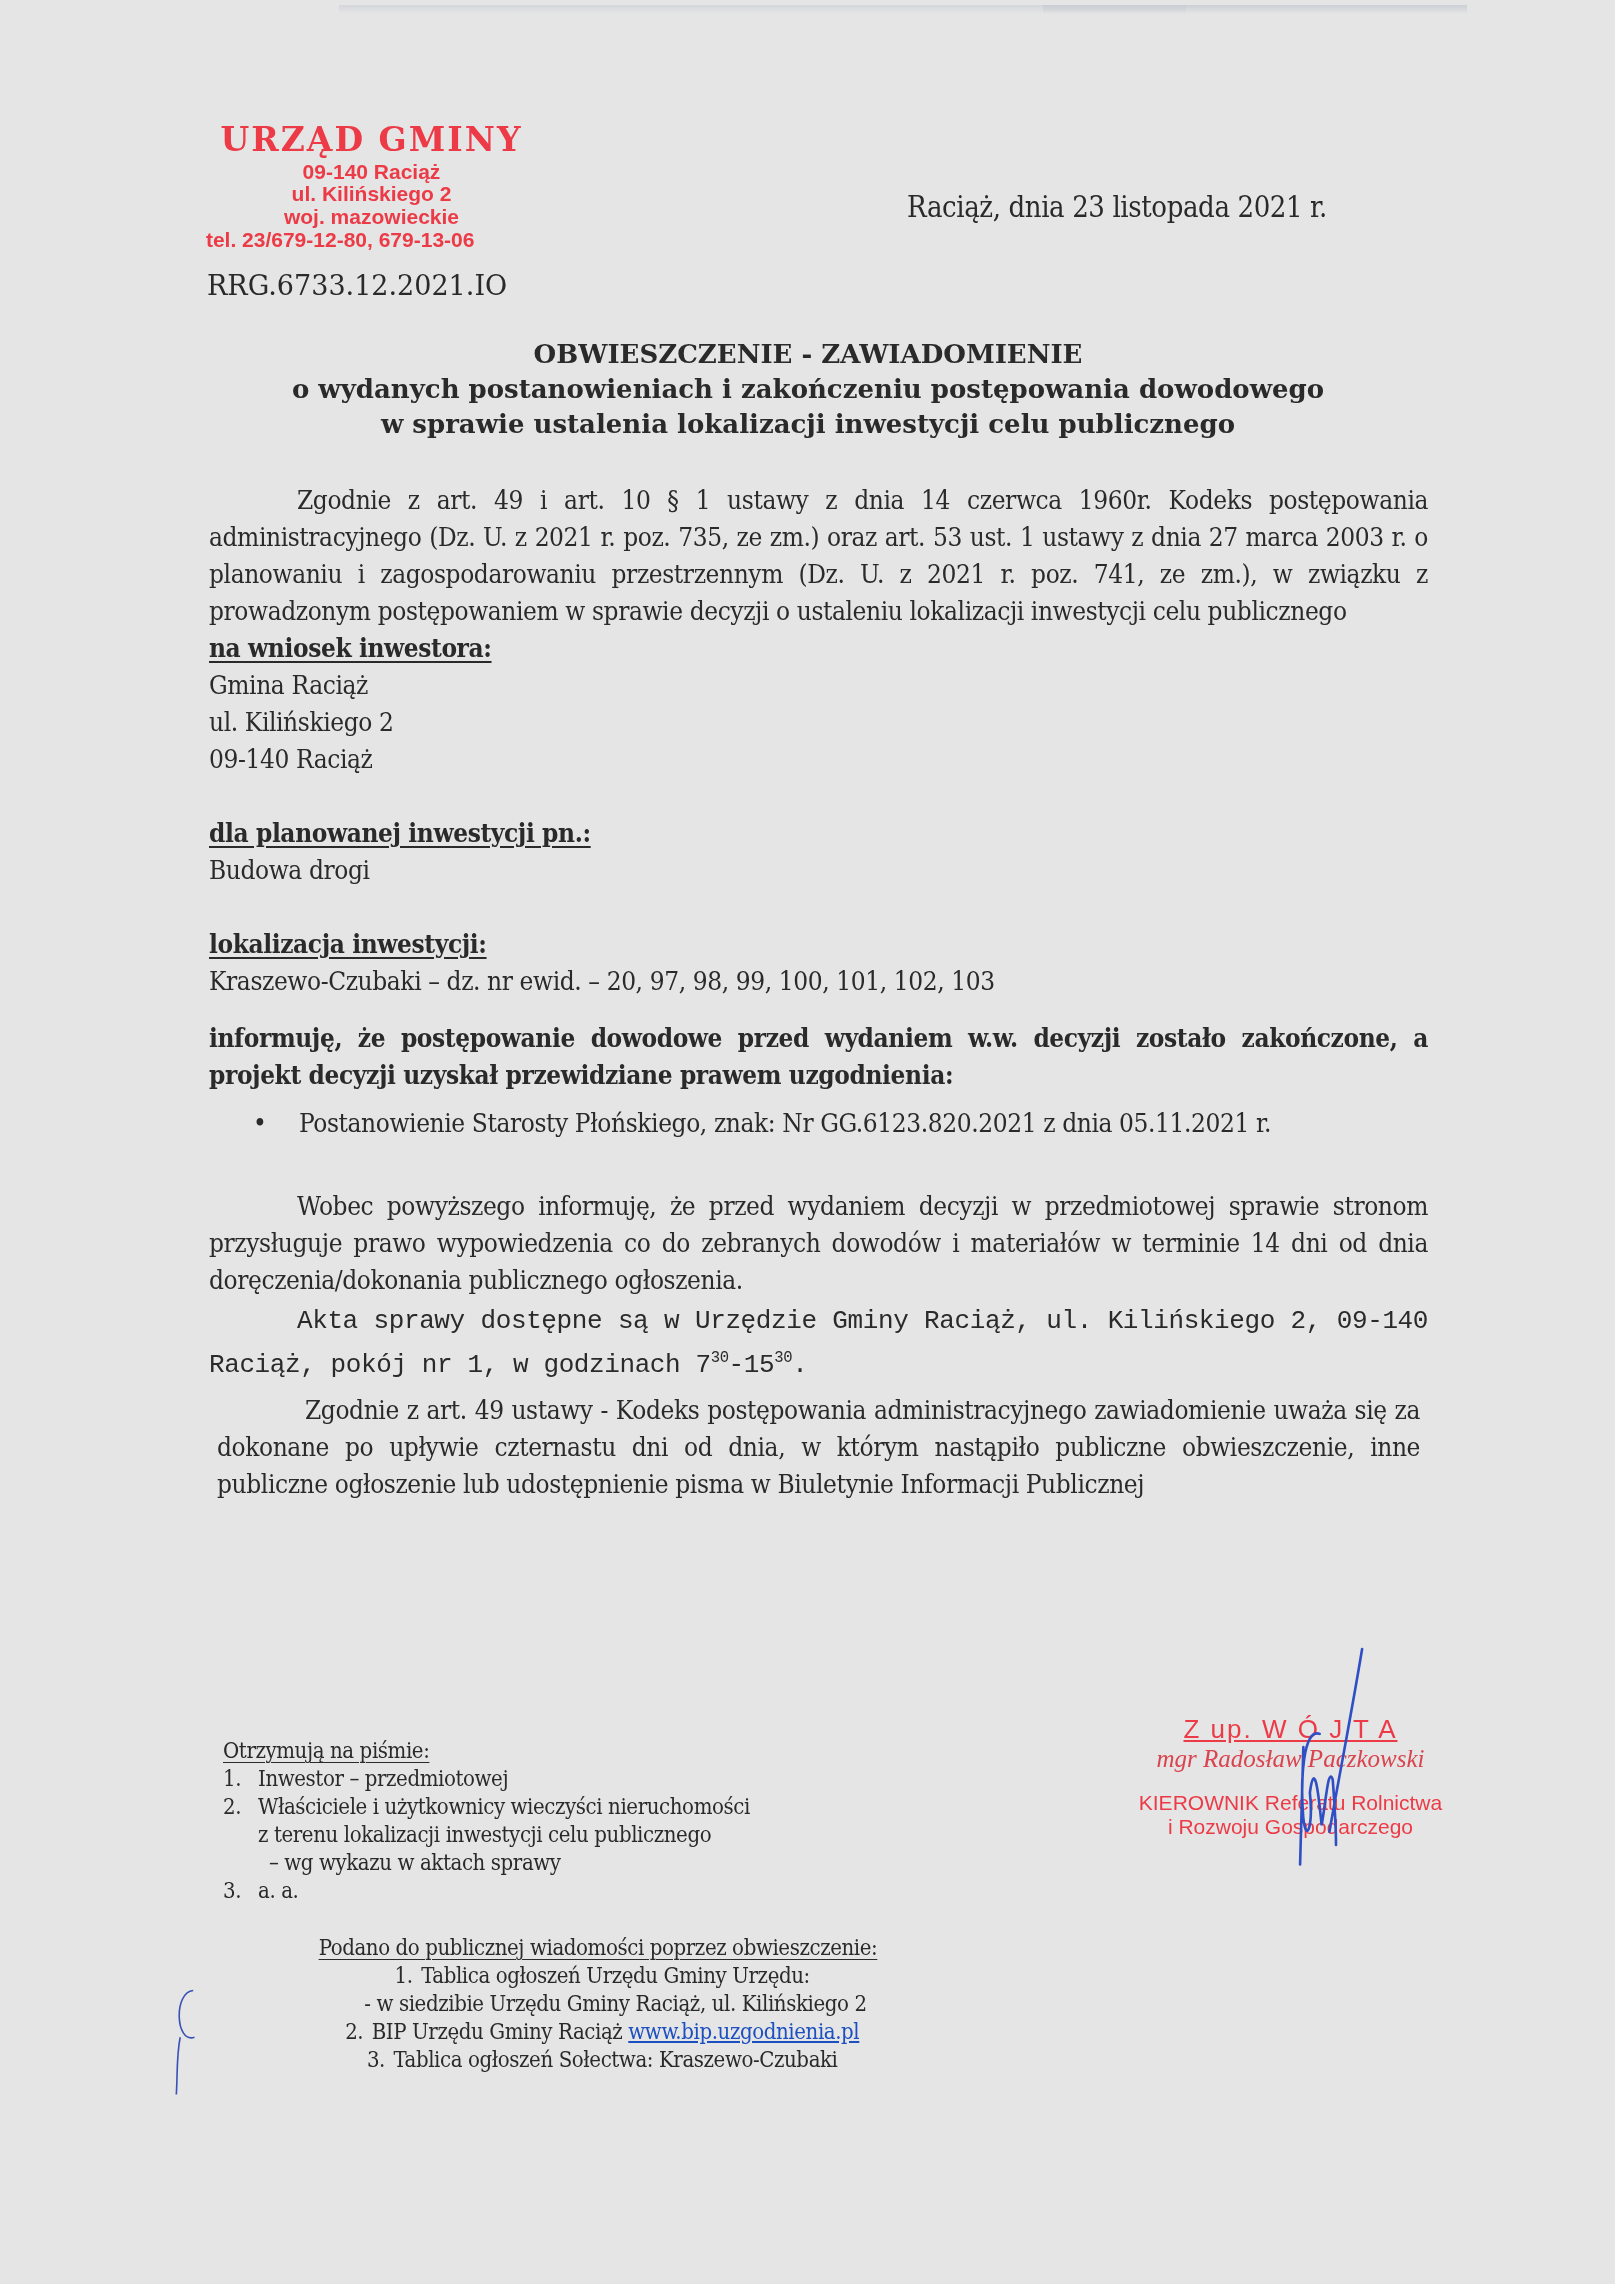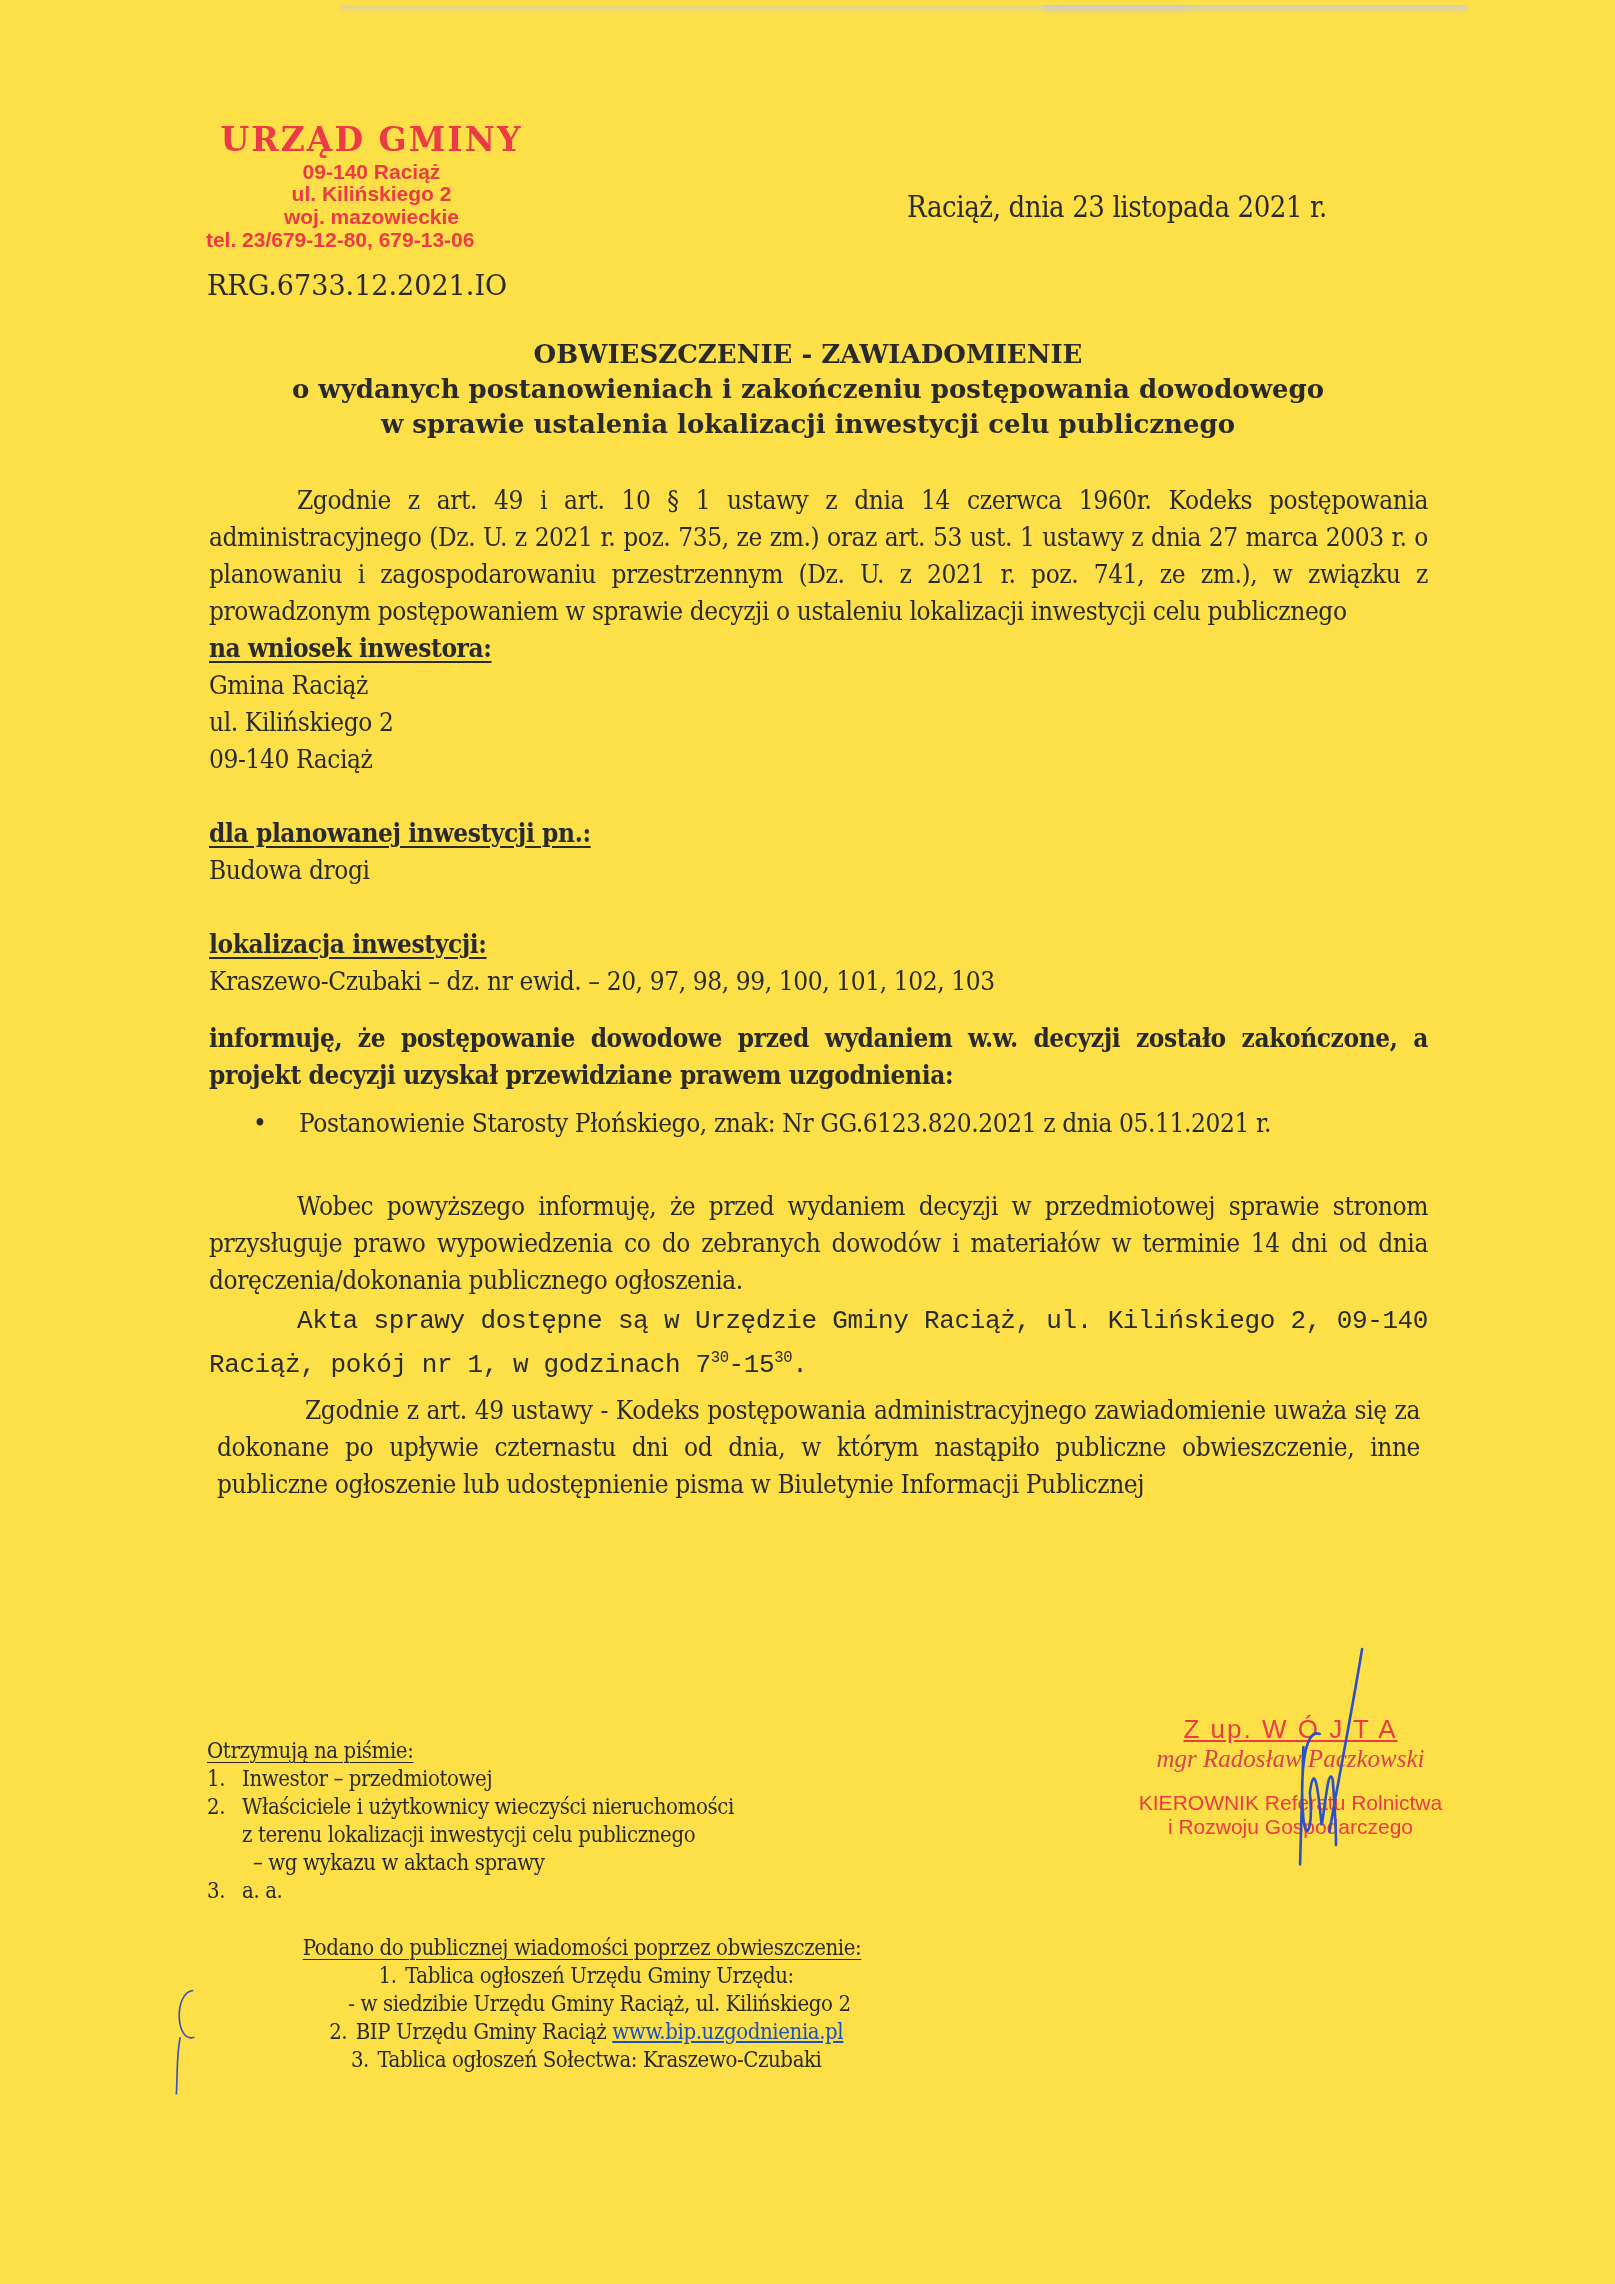--- a/index.html
+++ b/index.html
@@ -1,31 +1,31 @@
 <!DOCTYPE html>
 <html style="font-size:10.4px"><head>
   <meta charset="utf-8">
   <style>
     html, body { margin: 0; padding: 0; background: #ffffff; }
     body { width: 1616px; height: 2284px; position: relative; overflow: hidden;
            font-family: "DejaVu Serif", "Liberation Serif", serif; color: #2a2a2a; }
-    .page { position: absolute; inset: 0; background: #fde047; padding-left: 41px; }
+    .page { position: absolute; inset: 0; background: #e5e5e5; padding-left: 41px; }
     .scan-edge { position: absolute; top: 5.2px; height: 9px; background: linear-gradient(#c9ccd3, rgba(255,255,255,0)); opacity: .6; }
     .abs { position: absolute; }
     .stamp { color: #ec3b46; text-align: center; font-family: "Liberation Sans", sans-serif; line-height: 1.0; }
     .stamp .big { font-family: "DejaVu Serif", serif; font-weight: bold; font-size: 33px; letter-spacing: 2px; }
     .stamp .sm { font-size: 21px; font-weight: bold; }
     .txt { font-size: 26px; line-height: 37px; }
     .cond { font-family: "DejaVu Serif", serif; font-stretch: condensed; letter-spacing: -0.4px; }
     .justify { text-align: justify; text-align-last: left; }
     .title-block { text-align: center; font-weight: bold; font-size: 26px; line-height: 35px; }
     .bold { font-weight: bold; }
     .ul { text-decoration: underline; text-decoration-thickness: 2px; text-underline-offset: 3.9px; }
     .indent { text-indent: 88px; }
-    .small { font-size: 22px; line-height: 28px; }
+    .small { font-size: 22px; line-height: 28px; margin-left: 16px; }
     .link { color: #1c4fc0; text-decoration: underline; }
     .sig-stamp { color: #ec3b46; text-align: center; font-family: "Liberation Sans", sans-serif; }
     .sig-stamp .l1 { font-size: 26px; letter-spacing: 2px; text-decoration: underline; }
     .sig-stamp .l2 { font-family: "Liberation Serif", serif; font-style: italic; font-size: 25px; color: #d9444e; }
     .sig-stamp .l3 { font-size: 21px; }
     svg { overflow: visible; }
     .num { display: inline-block; width: 35px; }
   </style>
 </head>
 <body>

